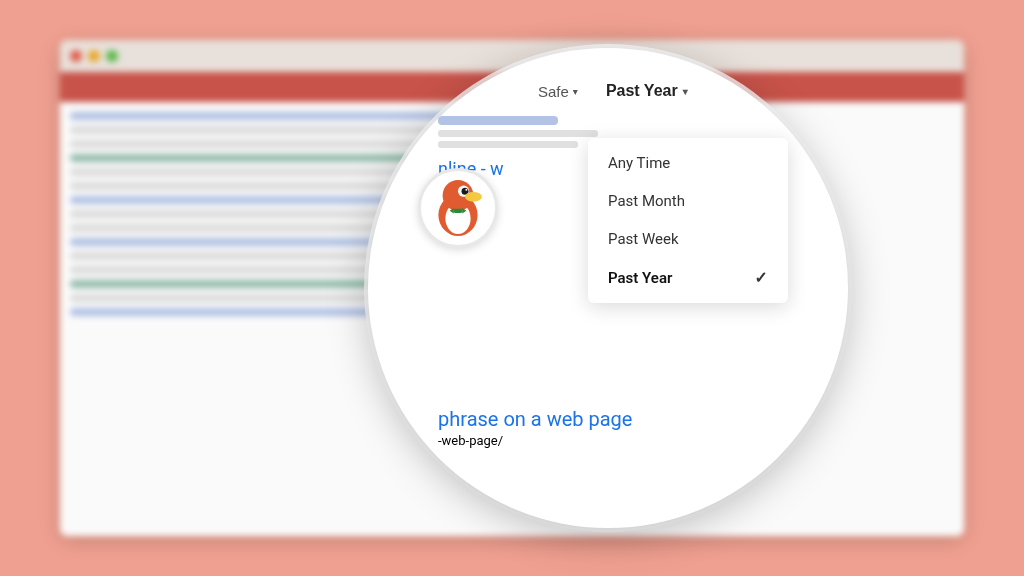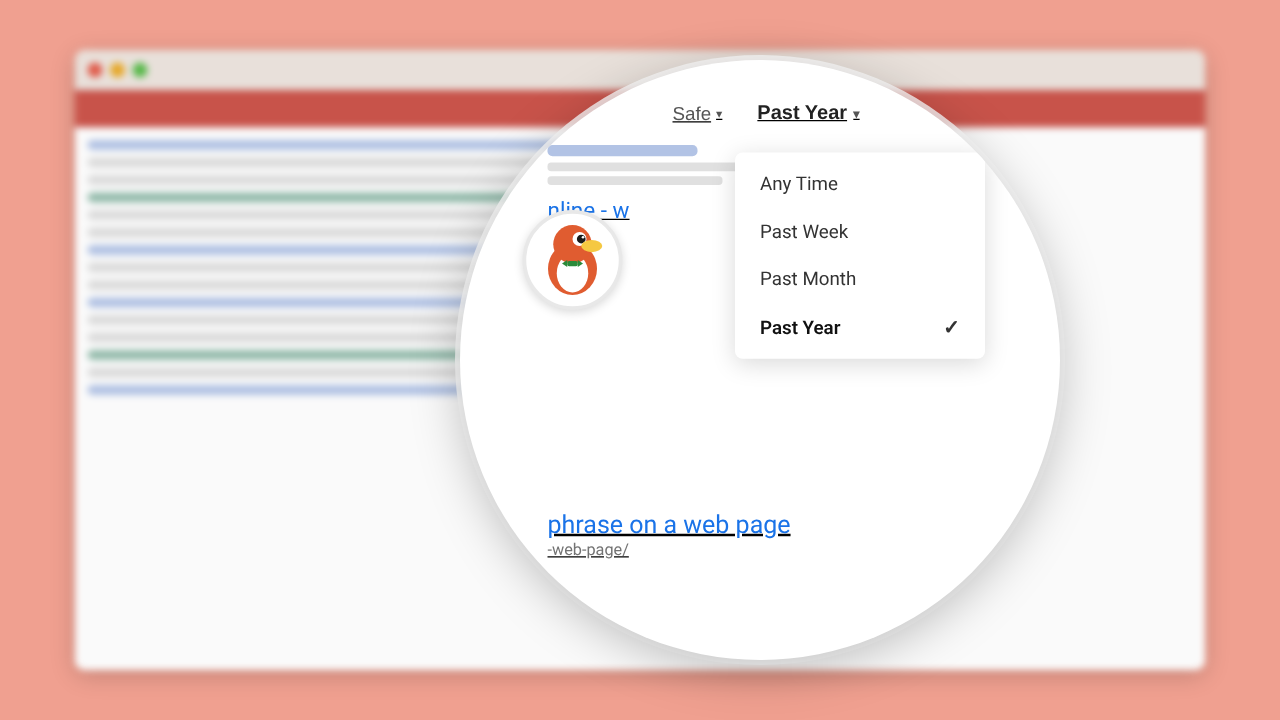--- a/index.html
+++ b/index.html
@@ -125,21 +125,21 @@
     }
 
     .chevron {
       font-size: 10px;
       color: #555;
     }
 
     
     .dropdown-menu {
       position: absolute;
-      top: 44px;
+      top: 60px;
       left: 160px;
       background: white;
       border-radius: 6px;
       box-shadow: 0 4px 20px rgba(0,0,0,0.15);
       min-width: 200px;
       padding: 6px 0;
       z-index: 20;
     }
 
     .dropdown-item {
@@ -184,21 +184,20 @@
       margin-right: 20px;
       text-align: right;
     }
 
     .magnifier-inner {
       position: relative;
       width: 100%;
       height: 100%;
       display: flex;
       flex-direction: column;
-      text-decoration: underline;
     }
 
     .top-row {
       display: flex;
       align-items: center;
       gap: 12px;
       margin-bottom: 12px;
       padding-left: 10px;
     }
 
@@ -224,21 +223,21 @@
 
     .big-blue-title {
       font-size: 20px;
       color: #1a73e8;
       font-weight: 400;
       margin-bottom: 2px;
     }
 
     .big-green-url {
       font-size: 13px;
-      color: #737373;
+      color: #000000;
       margin-bottom: 10px;
     }
   </style>
 </head>
 <body>
 
 <div class="browser-bg">
   <div class="browser-titlebar">
     <div class="traffic-light tl-red"></div>
     <div class="traffic-light tl-yellow"></div>
@@ -312,24 +311,24 @@
 
     <div style="padding-left:10px; margin-top: 6px; margin-bottom: 8px;">
       <span style="font-size:18px; color:#1a73e8;">nline - w</span>
     </div>
 
     <div class="dropdown-menu">
       <div class="dropdown-item">
         <span>Any Time</span>
       </div>
       <div class="dropdown-item">
-        <span>Past Week</span>
+        <span>Past Month</span>
       </div>
       <div class="dropdown-item">
-        <span>Past Month</span>
+        <span>Past Week</span>
       </div>
       <div class="dropdown-item selected">
         <span>Past Year</span>
         <span class="checkmark">✓</span>
       </div>
     </div>
 
     <div style="margin-top: 220px; padding-left:10px;">
       <div class="big-blue-title">phrase on a web page</div>
       <div class="big-green-url">-web-page/</div>

